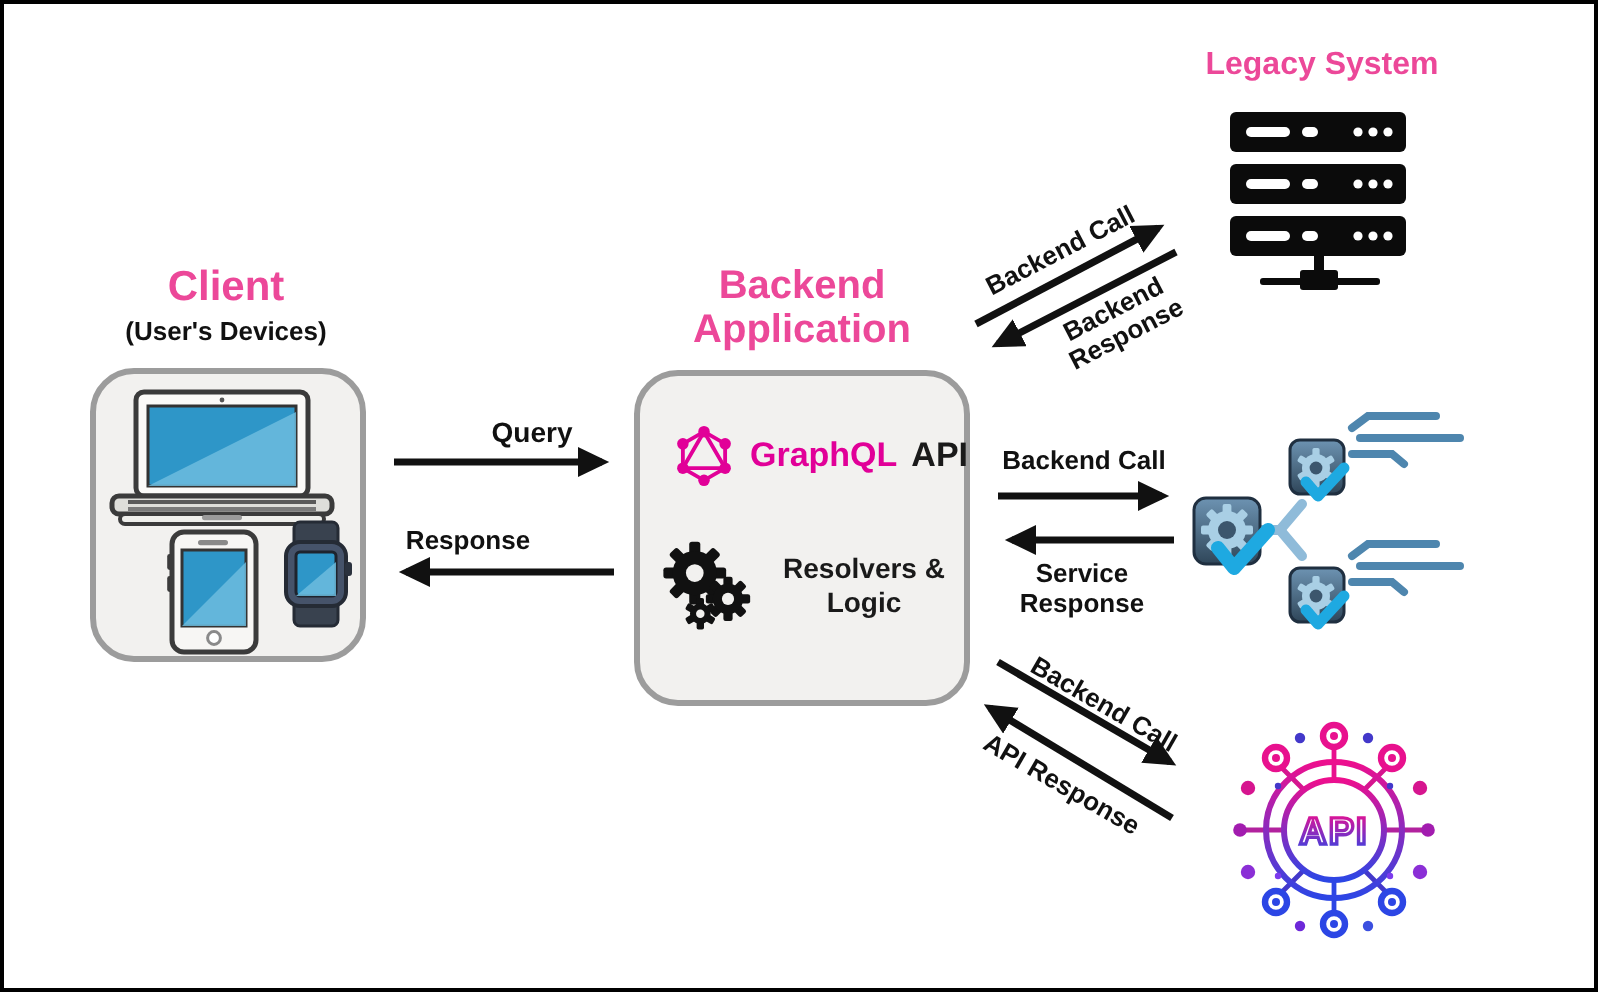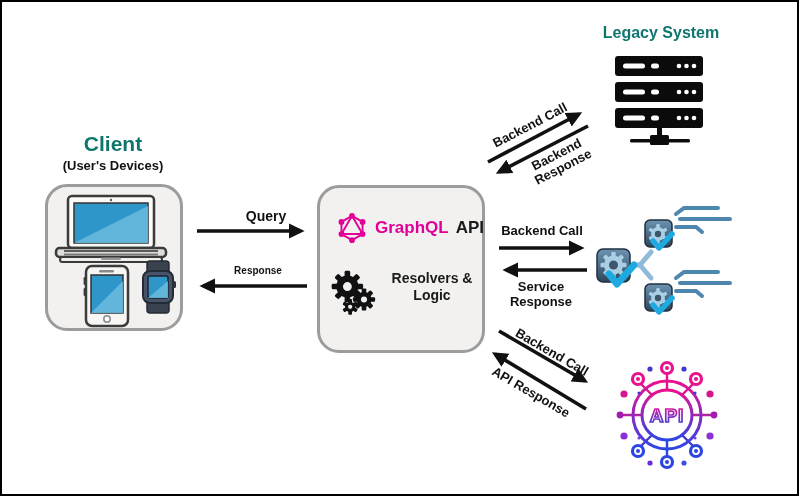--- a/index.html
+++ b/index.html
@@ -2,48 +2,48 @@
 <html><head>
 <meta charset="utf-8">
 <style>
   html,body{margin:0;padding:0;background:#fff;}
   .canvas{
     position:relative;width:799px;height:496px;box-sizing:border-box;
     background:#fff;border:2px solid #000;overflow:hidden;
     font-family:"Liberation Sans",sans-serif;color:#111;
   }
   .abs{position:absolute;}
-  .title{font-weight:bold;text-align:center;color:#0f766e;}
+  .title{font-weight:bold;text-align:center;color:#ec4899;}
   .box{
     position:absolute;background:#F2F1EF;border:3px solid #9C9C9C;
     border-radius:22px;box-sizing:border-box;
   }
   
   .client-title{left:43px;top:130px;width:136px;font-size:21px;}
   .client-subtitle{left:33px;top:156px;width:156px;font-size:13px;font-weight:bold;text-align:center;}
   .client-box{left:43px;top:182px;width:138px;height:147px;}
   
   .backend-title{left:339px;top:130px;width:120px;font-size:20px;line-height:22px;}
   .backend-box{left:315px;top:183px;width:168px;height:168px;}
   .gql-row{position:absolute;left:16px;top:24px;display:flex;align-items:center;gap:7px;}
   .gql-text{color:#E10098;font-weight:bold;font-size:17px;}
   .api-text{color:#1a1a1a;font-weight:bold;font-size:17px;}
-  .res-row{position:absolute;left:8px;top:82px;display:flex;gap:4px;}
+  .res-row{position:absolute;left:8px;top:82px;display:flex;align-items:center;gap:4px;}
   .res-text{width:104px;text-align:center;font-weight:bold;font-size:14px;line-height:17px;color:#1a1a1a;}
   
   .legacy-title{left:589px;top:22px;width:140px;font-size:16px;}
   .micro-title{left:596px;top:176px;width:136px;font-size:16px;}
   .thirdparty-title{left:590px;top:338px;width:140px;font-size:16px;}
   
   .arrow-label{
     position:absolute;font-weight:bold;font-size:13px;color:#111;
     transform:translate(-50%,-50%);white-space:nowrap;text-align:center;
   }
   .lbl-query{left:264px;top:214px;font-size:14px;}
-  .lbl-response{left:256px;top:268px;font-size:10px;text-align:right;}
+  .lbl-response{left:232px;top:268px;font-size:13px;text-align:right;}
   .lbl-legacy-call{left:528px;top:123px;transform:translate(-50%,-50%) rotate(-27.5deg);}
   .lbl-legacy-resp{left:558px;top:159px;width:72px;white-space:normal;line-height:14px;
                    transform:translate(-50%,-50%) rotate(-27.5deg);}
   .lbl-micro-call{left:540px;top:228px;}
   .lbl-micro-resp{left:539px;top:292px;width:80px;white-space:normal;line-height:15px;}
   .lbl-api-call{left:550px;top:350px;transform:translate(-50%,-50%) rotate(30deg);}
   .lbl-api-resp{left:529px;top:390px;transform:translate(-50%,-50%) rotate(30deg);}
   svg text{font-family:"Liberation Sans",sans-serif;}
 </style>
 </head>
@@ -103,20 +103,21 @@
         <rect x="100" y="89" width="20" height="22" rx="2" fill="#2E96C8" stroke="#1E242E" stroke-width="1.5"></rect>
         <polygon points="100,111 120,94 120,111" fill="#6CBCDE" opacity="0.85"></polygon>
         <rect x="124.5" y="94" width="3.5" height="7" rx="1.5" fill="#2B323E"></rect>
       </g>
     </svg>
   </div>
 
   <div class="arrow-label lbl-query">Query</div>
   <div class="arrow-label lbl-response">Response</div>
 
+  <div class="abs title backend-title">Backend Application</div>
   <div class="box backend-box">
     <div class="gql-row">
       <svg width="32" height="32" viewBox="0 0 100 100">
         <g stroke="#E10098" stroke-width="6" fill="none">
           <path d="M50,12 L83,31 L83,69 L50,88 L17,69 L17,31 Z"></path>
           <path d="M50,12 L83,69 L17,69 Z"></path>
         </g>
         <g fill="#E10098">
           <circle cx="50" cy="12" r="9"></circle>
             <circle cx="83" cy="31" r="9"></circle>

